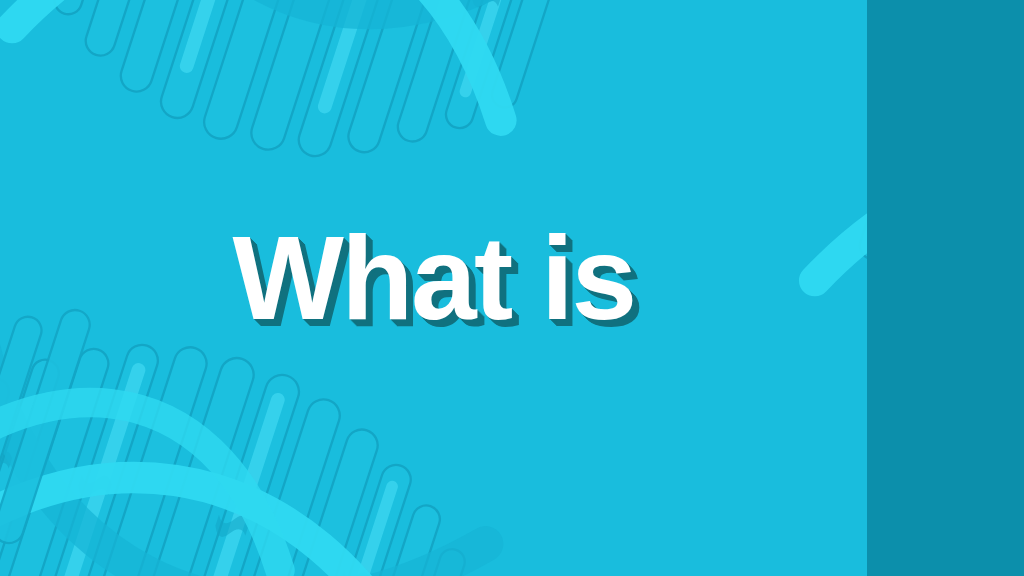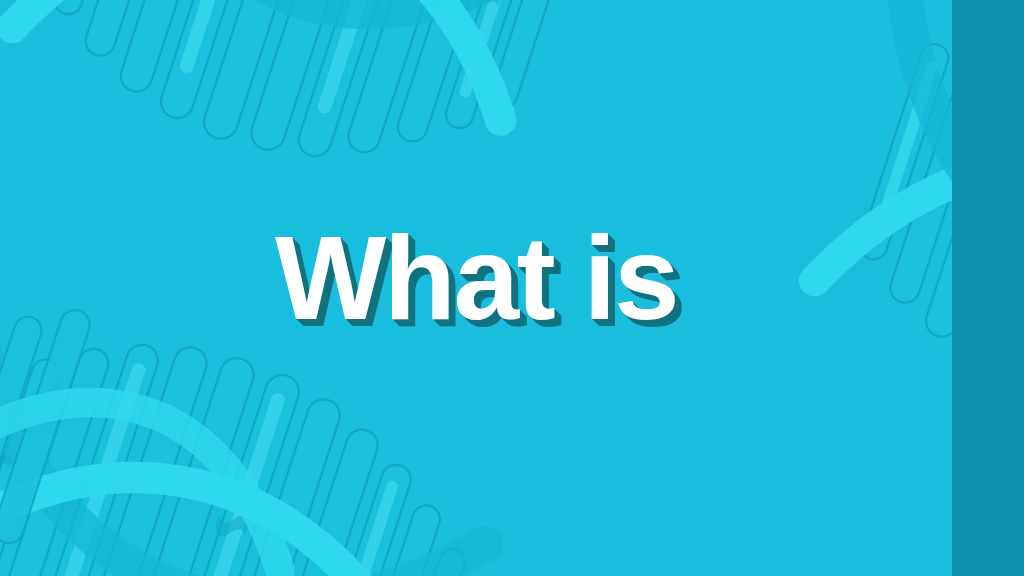--- a/index.html
+++ b/index.html
@@ -4,21 +4,21 @@
 <title>Sanger Sequencing Title Card</title>
 <style>
   html, body {
     margin: 0;
     padding: 0;
     background: #0c8fab;
   }
 
   #stage {
     position: relative;
-    width: 952px;
+    width: 867px;
     height: 576px;
     overflow: hidden;
     font-family: "Liberation Sans", "DejaVu Sans", sans-serif;
     background: #19bddd;
   }
 
   
   #bg-art {
     position: absolute;
     inset: 0;

